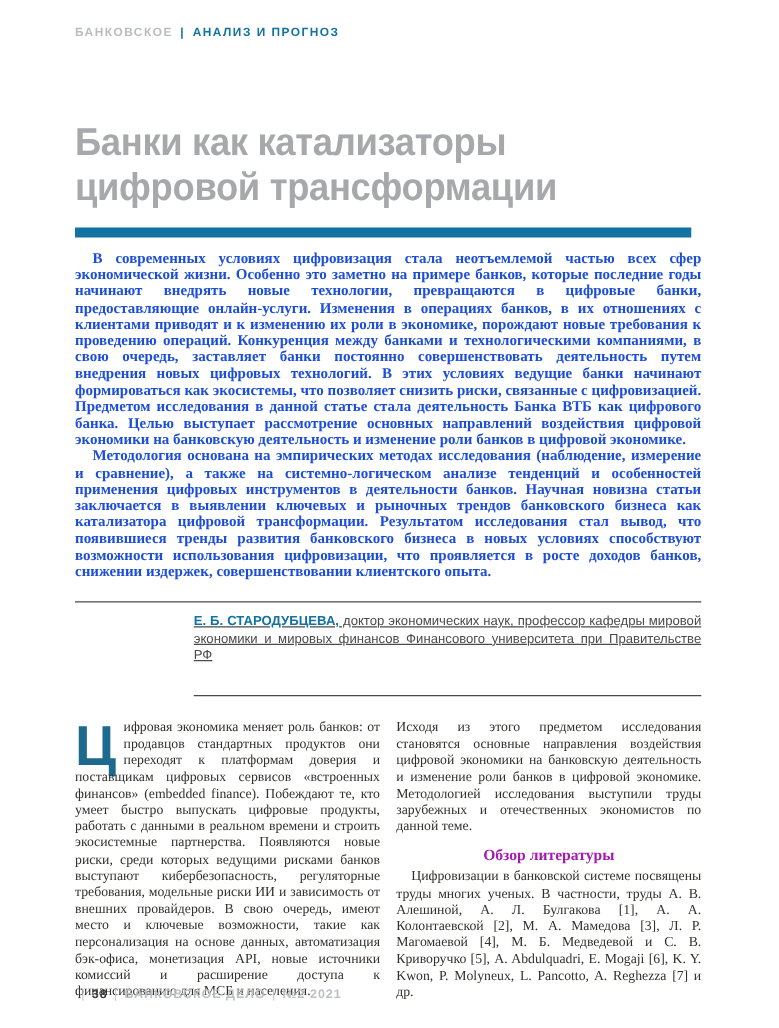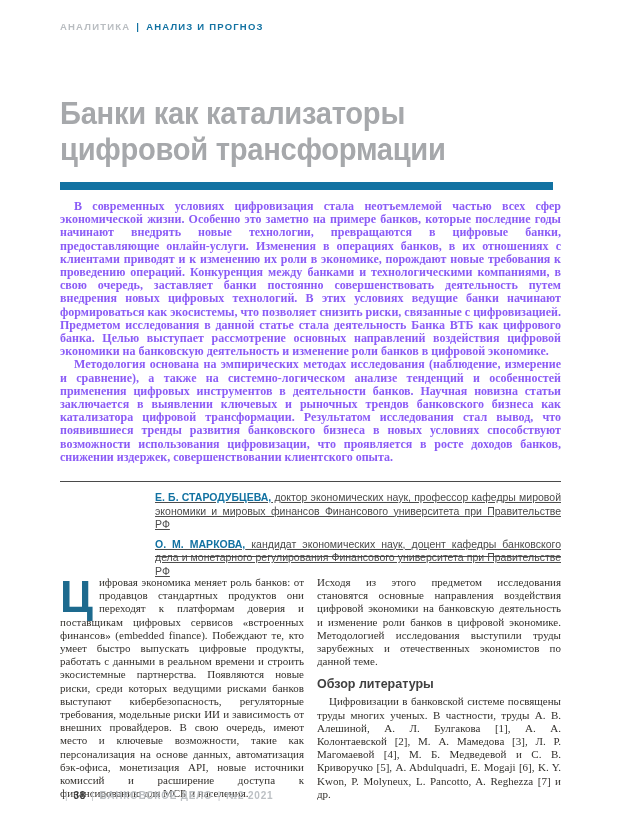--- a/index.html
+++ b/index.html
@@ -28,21 +28,21 @@
   }
   .rule-blue{
     position:absolute;top:182px;left:60px;width:493px;height:8px;
     background:#1272a2;
   }
 
   
   .abstract{
     position:absolute;top:200px;left:60px;width:501px;
     font-family:"Liberation Serif",serif;font-weight:bold;
-    font-size:12px;line-height:13.2px;color:#8b5cf6;
+    font-size:12px;line-height:13.2px;color:#1d4ed8;
     text-align:justify;
   }
   .abstract p{margin:0;text-indent:14px;}
 
   .rule-thin{position:absolute;left:60px;width:501px;height:0;border-top:1px solid #4a4a4a;}
   .rule-1{top:481px;}
   .rule-2{top:556px;left:155px;width:406px;}
 
   
   .authors{
@@ -65,59 +65,58 @@
   .col{width:244px;}
   .col p{margin:0;}
   .dropcap{
     float:left;
     font-family:"Liberation Sans",sans-serif;
     font-weight:bold;font-size:45px;line-height:37px;
     color:#1d6a8e;margin:2px 6px 0 0;
   }
   .col .indent{text-indent:12px;}
   .subhead{
-    font-family:Liberation Sans, sans-serif;
+    font-family:Liberation Serif, serif;
     font-weight:bold;font-size:12.5px;line-height:14px;
-    color:#404040;margin:9px 0 4px 0 !important;
-    text-align:left;
+    color:#a21caf;margin:9px 0 4px 0 !important;
+    text-align:center;
   }
 
   
   .footer{
     position:absolute;top:790px;left:60px;
     font-size:10px;letter-spacing:0.8px;color:#bcc0c4;font-weight:bold;
   }
   .footer .pipe{color:#c3c7cb;margin:0 5px;font-weight:normal;}
   .footer .pnum{color:#3c3c3c;}
 </style>
 </head>
 <body>
 
 <div class="page">
 
   <div class="kicker">
-    <span>АНАЛИТИКА</span><span class="sep">|</span><span class="cat">АНАЛИЗ И ПРОГНОЗ</span>
+    <span>БАНКОВСКОЕ</span><span class="sep">|</span><span class="cat">АНАЛИЗ И ПРОГНОЗ</span>
   </div>
 
   <div class="title">
     <div>Банки как катализаторы</div>
     <div>цифровой трансформации</div>
   </div>
   <div class="rule-blue"></div>
 
   <div class="abstract">
     <p>В современных условиях цифровизация стала неотъемлемой частью всех сфер экономической жизни. Особенно это заметно на примере банков, которые последние годы начинают внедрять новые технологии, превращаются в цифровые банки, предоставляющие онлайн-услуги. Изменения в операциях банков, в их отношениях с клиентами приводят и к изменению их роли в экономике, порождают новые требования к проведению операций. Конкуренция между банками и технологическими компаниями, в свою очередь, заставляет банки постоянно совершенствовать деятельность путем внедрения новых цифровых технологий. В этих условиях ведущие банки начинают формироваться как экосистемы, что позволяет снизить риски, связанные с цифровизацией. Предметом исследования в данной статье стала деятельность Банка ВТБ как цифрового банка. Целью выступает рассмотрение основных направлений воздействия цифровой экономики на банковскую деятельность и изменение роли банков в цифровой экономике.</p>
     <p>Методология основана на эмпирических методах исследования (наблюдение, измерение и сравнение), а также на системно-логическом анализе тенденций и особенностей применения цифровых инструментов в деятельности банков. Научная новизна статьи заключается в выявлении ключевых и рыночных трендов банковского бизнеса как катализатора цифровой трансформации. Результатом исследования стал вывод, что появившиеся тренды развития банковского бизнеса в новых условиях способствуют возможности использования цифровизации, что проявляется в росте доходов банков, снижении издержек, совершенствовании клиентского опыта.</p>
   </div>
 
   <div class="rule-thin rule-1"></div>
 
   <div class="authors">
     <p><span class="aname">Е. Б. СТАРОДУБЦЕВА,</span><span> доктор экономических наук, профессор кафедры мировой экономики и мировых финансов Финансового университета при Правительстве РФ</span></p>
-    <p><span class="aname">О. М. МАРКОВА,</span><span> кандидат экономических наук, доцент кафедры банковского дела и монетарного регулирования Финансового университета при Правительстве РФ</span></p>
   </div>
 
   <div class="rule-thin rule-2"></div>
 
   <div class="columns">
     <div class="col">
       <p><span class="dropcap">Ц</span><span>ифровая экономика меняет роль банков: от продавцов стандартных продуктов они переходят к платформам доверия и поставщикам цифровых сервисов «встроенных финансов» (embedded finance). Побеждают те, кто умеет быстро выпускать цифровые продукты, работать с данными в реальном времени и строить экосистемные партнерства. Появляются новые риски, среди которых ведущими рисками банков выступают кибербезопасность, регуляторные требования, модельные риски ИИ и зависимость от внешних провайдеров. В свою очередь, имеют место и ключевые возможности, такие как персонализация на основе данных, автоматизация бэк-офиса, монетизация API, новые источники комиссий и расширение доступа к финансированию для МСБ и населения.</span></p>
     </div>
     <div class="col">
       <p>Исходя из этого предметом исследования становятся основные направления воздействия цифровой экономики на банковскую деятельность и изменение роли банков в цифровой экономике. Методологией исследования выступили труды зарубежных и отечественных экономистов по данной теме.</p>

